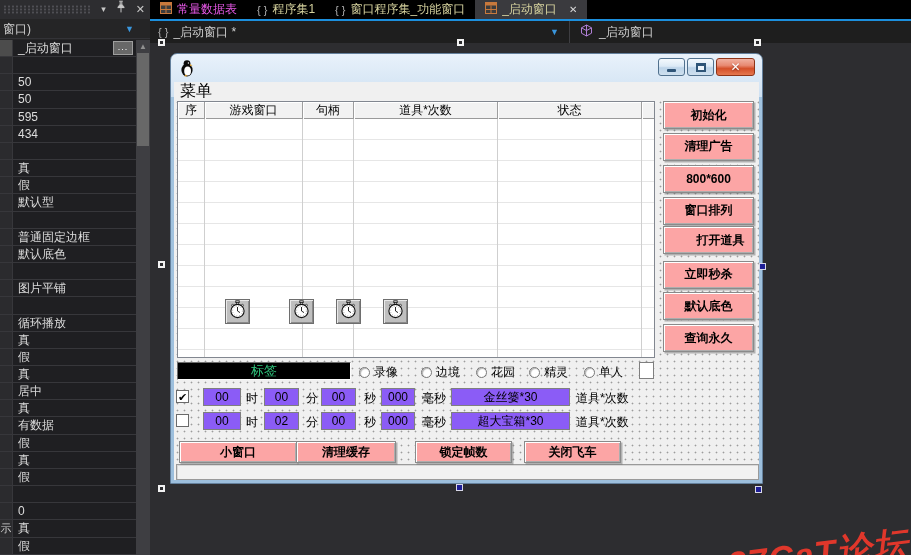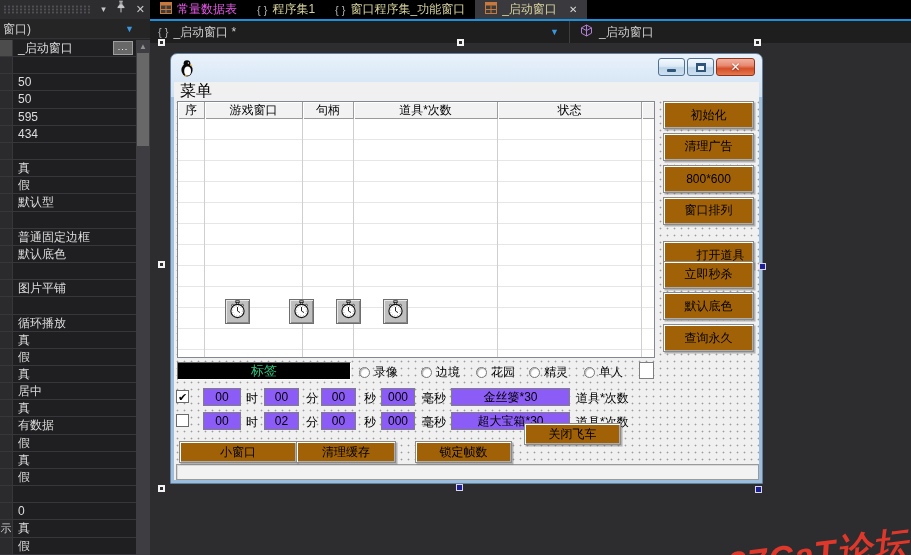--- a/index.html
+++ b/index.html
@@ -56,21 +56,21 @@
 
   #flist{position:absolute;left:3px;top:19px;width:478px;height:257px;background:#fff;border:1px solid #828790;}
   #list-header{display:flex;height:17px;background:#f2f2f2;}
   .hcell{border-right:1px solid #9e9e9e;box-shadow:inset 1px 1px 0 #fff,inset 0 -1px 0 #9a9a9a;font-size:12px;color:#000;display:flex;align-items:center;justify-content:center;white-space:nowrap;overflow:hidden;}
   .hcell.filler{flex:1;border-right:none;}
   #list-body{position:absolute;left:0;top:17px;right:0;bottom:0;background:repeating-linear-gradient(to bottom,rgba(0,0,0,0) 0 20px,#e6e6e6 20px 21px);}
   .vline{position:absolute;top:0;bottom:0;width:1px;background:#cfcfcf;}
 
   .timerbox{position:absolute;width:25px;height:25px;background:#bfbfbf;border:1px solid #6e6e6e;box-shadow:inset 1px 1px 0 #e9e9e9,inset -1px -1px 0 #8a8a8a;display:flex;align-items:center;justify-content:center;}
 
-  .btn3d{position:absolute;background:#a16207;border:1px solid #8a8a8a;box-shadow:inset 1px 1px 0 #ffffff,inset -1px -1px 0 #adadad,1.5px 1.5px 0 rgba(100,100,100,.45);font-size:12px;color:#000;display:flex;align-items:center;justify-content:center;white-space:nowrap;}
+  .btn3d{position:absolute;background:#fca5a5;border:1px solid #8a8a8a;box-shadow:inset 1px 1px 0 #ffffff,inset -1px -1px 0 #adadad,1.5px 1.5px 0 rgba(100,100,100,.45);font-size:12px;color:#000;display:flex;align-items:center;justify-content:center;white-space:nowrap;font-weight:bold;}
   .sbtn{left:489px;width:91px;height:28px;}
 
   #tagbox{position:absolute;left:3px;top:280px;width:174px;height:18px;background:#000;color:#2fc77e;font-size:13px;display:flex;align-items:center;justify-content:center;border:1px solid;border-color:#6e6e6e #fcfcfc #fcfcfc #6e6e6e;}
   .radio{position:absolute;top:282px;display:flex;align-items:center;gap:4px;font-size:12px;color:#000;}
   .rdot{width:11px;height:11px;border-radius:50%;background:#fff;border:1px solid #777;box-shadow:inset 1px 1px 1px #b5b5b5;}
   #mini-edit{position:absolute;left:465px;top:280px;width:15px;height:17px;background:#fff;border:1px solid #7f7f7f;}
 
   .schedrow{position:absolute;left:0;width:100%;height:20px;}
   .chk{position:absolute;top:2px;width:13px;height:13px;background:#fff;border:1px solid #6a6a6a;font-size:11px;line-height:12px;text-align:center;color:#000;}
   .tedit{position:absolute;top:0;height:18px;background:#8b5cf6;border:1px solid #7f7f7f;font-size:12px;color:#000;display:flex;align-items:center;justify-content:center;}
@@ -371,21 +371,21 @@
                 <circle cx="8.5" cy="11" r="6.6" fill="#fff" stroke="#111" stroke-width="1.1"></circle>
                 <circle cx="8.5" cy="11" r="4.9" fill="none" stroke="#777" stroke-width="0.8" stroke-dasharray="0.7 1.9"></circle>
                 <line x1="8.5" y1="11" x2="8.5" y2="7" stroke="#111" stroke-width="0.9"></line>
                 <line x1="8.5" y1="11" x2="11" y2="12.6" stroke="#111" stroke-width="0.9"></line>
               </svg></span>
           </div>
           <div class="btn3d sbtn" style="top: 19px;">初始化</div>
           <div class="btn3d sbtn" style="top: 50.9px;">清理广告</div>
           <div class="btn3d sbtn" style="top: 82.8px;">800*600</div>
           <div class="btn3d sbtn" style="top: 114.7px;">窗口排列</div>
-          <div class="btn3d sbtn" style="top: 159px; padding-left: 24px;">打开道具</div>
+          <div class="btn3d sbtn" style="top: 144px; padding-left: 24px;">打开道具</div>
           <div class="btn3d sbtn" style="top: 178.5px;">立即秒杀</div>
           <div class="btn3d sbtn" style="top: 210.4px;">默认底色</div>
           <div class="btn3d sbtn" style="top: 242.3px;">查询永久</div>
           <div class="radio" style="left: 185px;">
             <span class="rdot"></span>
             <span>录像</span>
           </div>
           <div class="radio" style="left: 247px;">
             <span class="rdot"></span>
             <span>边境</span>
@@ -424,21 +424,21 @@
             <div class="tedit" style="left: 147px; width: 35px;">00</div>
             <div class="tlab" style="left: 190px;">秒</div>
             <div class="tedit" style="left: 207px; width: 34px;">000</div>
             <div class="tlab" style="left: 248px;">毫秒</div>
             <div class="tedit" style="left: 277px; width: 119px;">超大宝箱*30</div>
             <div class="tlab" style="left: 402px;">道具*次数</div>
           </div>
           <div class="btn3d" style="left: 5px; top: 359px; width: 118px; height: 22px;">小窗口</div>
           <div class="btn3d" style="left: 122px; top: 359px; width: 100px; height: 22px;">清理缓存</div>
           <div class="btn3d" style="left: 241px; top: 359px; width: 97px; height: 22px;">锁定帧数</div>
-          <div class="btn3d" style="left: 350px; top: 341px; width: 97px; height: 22px;">关闭飞车</div>
+          <div class="btn3d" style="left: 350px; top: 359px; width: 97px; height: 22px;">关闭飞车</div>
         </div>
     </div>
     <div id="watermark">27CaT论坛</div>
   </div>
 <div class="handle white" style="left: 158px; top: 39px;"></div>
     <div class="handle white" style="left: 457px; top: 39px;"></div>
     <div class="handle white" style="left: 754px; top: 39px;"></div>
     <div class="handle white" style="left: 158px; top: 261px;"></div>
     <div class="handle navy" style="left: 759px; top: 263px;"></div>
     <div class="handle white" style="left: 158px; top: 485px;"></div>

